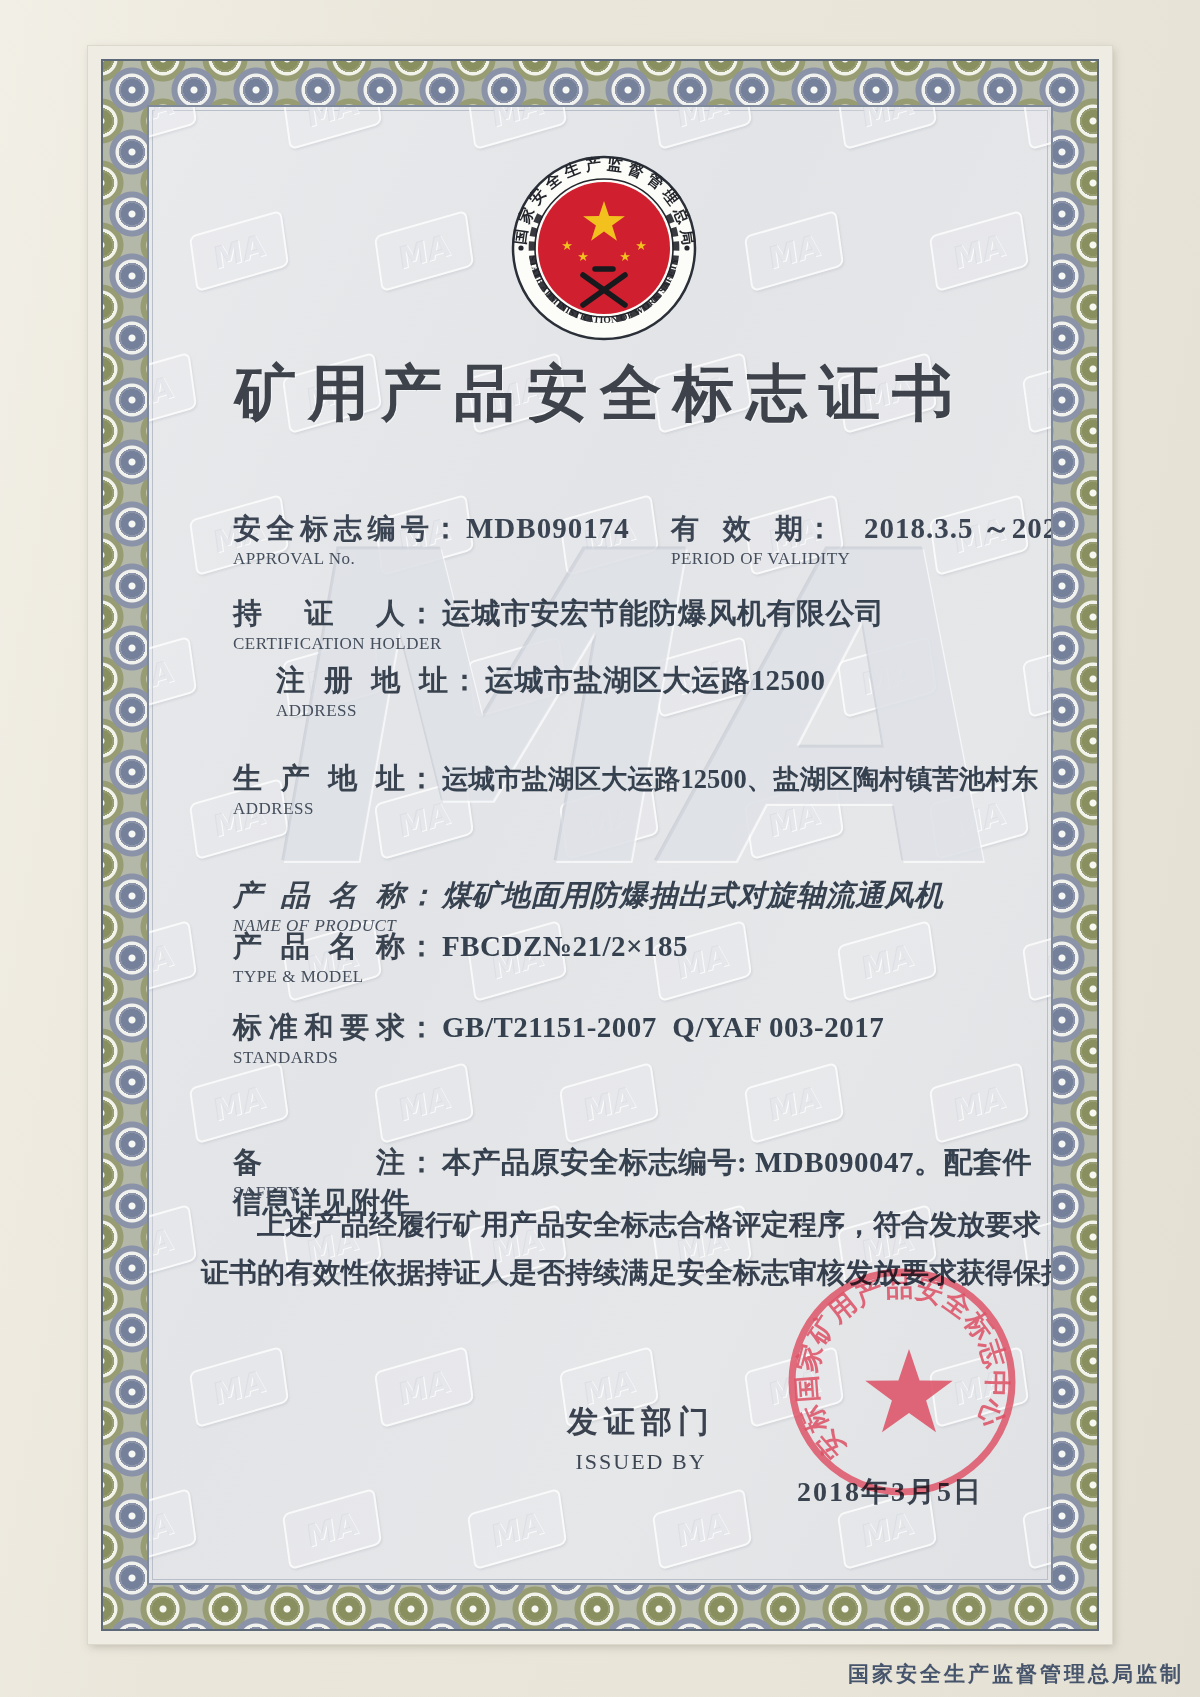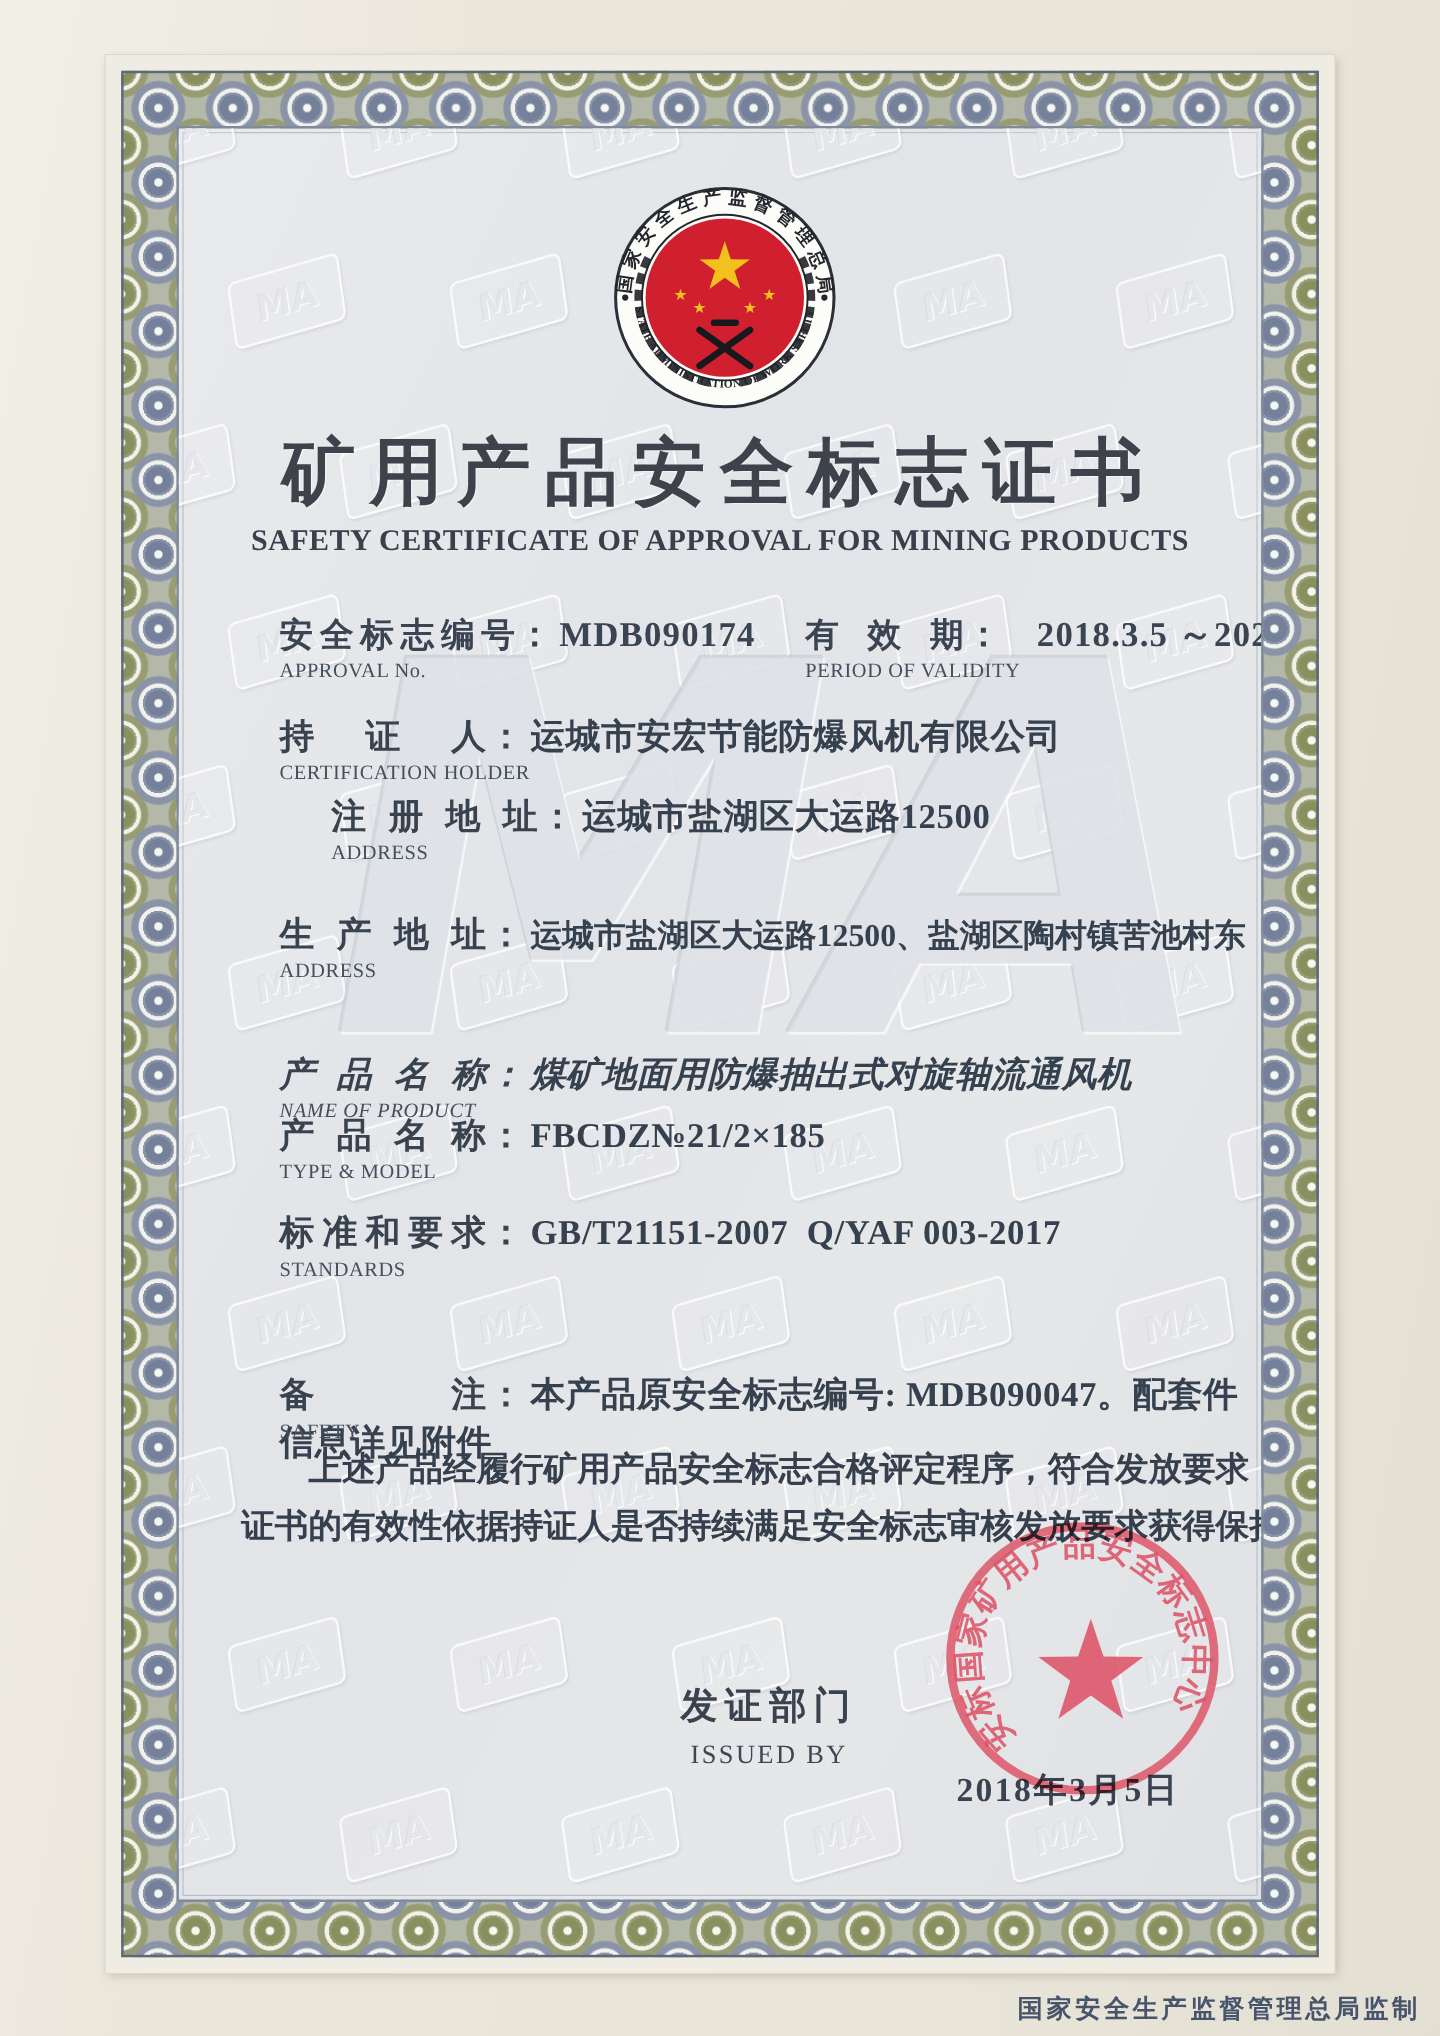--- a/index.html
+++ b/index.html
@@ -207,21 +207,20 @@
         <text x="116" y="108" font-size="13" fill="#f2c11e" text-anchor="middle">★</text>
         <text x="132" y="97" font-size="13" fill="#f2c11e" text-anchor="middle">★</text>
         <g stroke="#17191d" stroke-width="5.5" stroke-linecap="round">
           <line x1="74" y1="122" x2="116" y2="152"></line>
           <line x1="116" y1="122" x2="74" y2="152"></line>
           <line x1="86" y1="116" x2="104" y2="116"></line>
         </g>
       </svg>
 
       <div class="title">矿用产品安全标志证书</div>
-      <div class="subtitle">SAFETY CERTIFICATE OF APPROVAL FOR MINING PRODUCTS</div>
 
       <div class="toprow">
         <div class="topcell" style="left:0;">
           <span class="lbl6">安全标志编号</span><span class="colon">：</span><span class="topval">MDB090174</span>
           <div class="fsub">APPROVAL No.</div>
         </div>
         <div class="topcell" style="left:438px;">
           <span class="lbl3">有效期</span><span class="colon">：</span><span class="topval" style="margin-left:24px;">2018.3.5 ～2023.3.5</span>
           <div class="fsub">PERIOD OF VALIDITY</div>
         </div>

